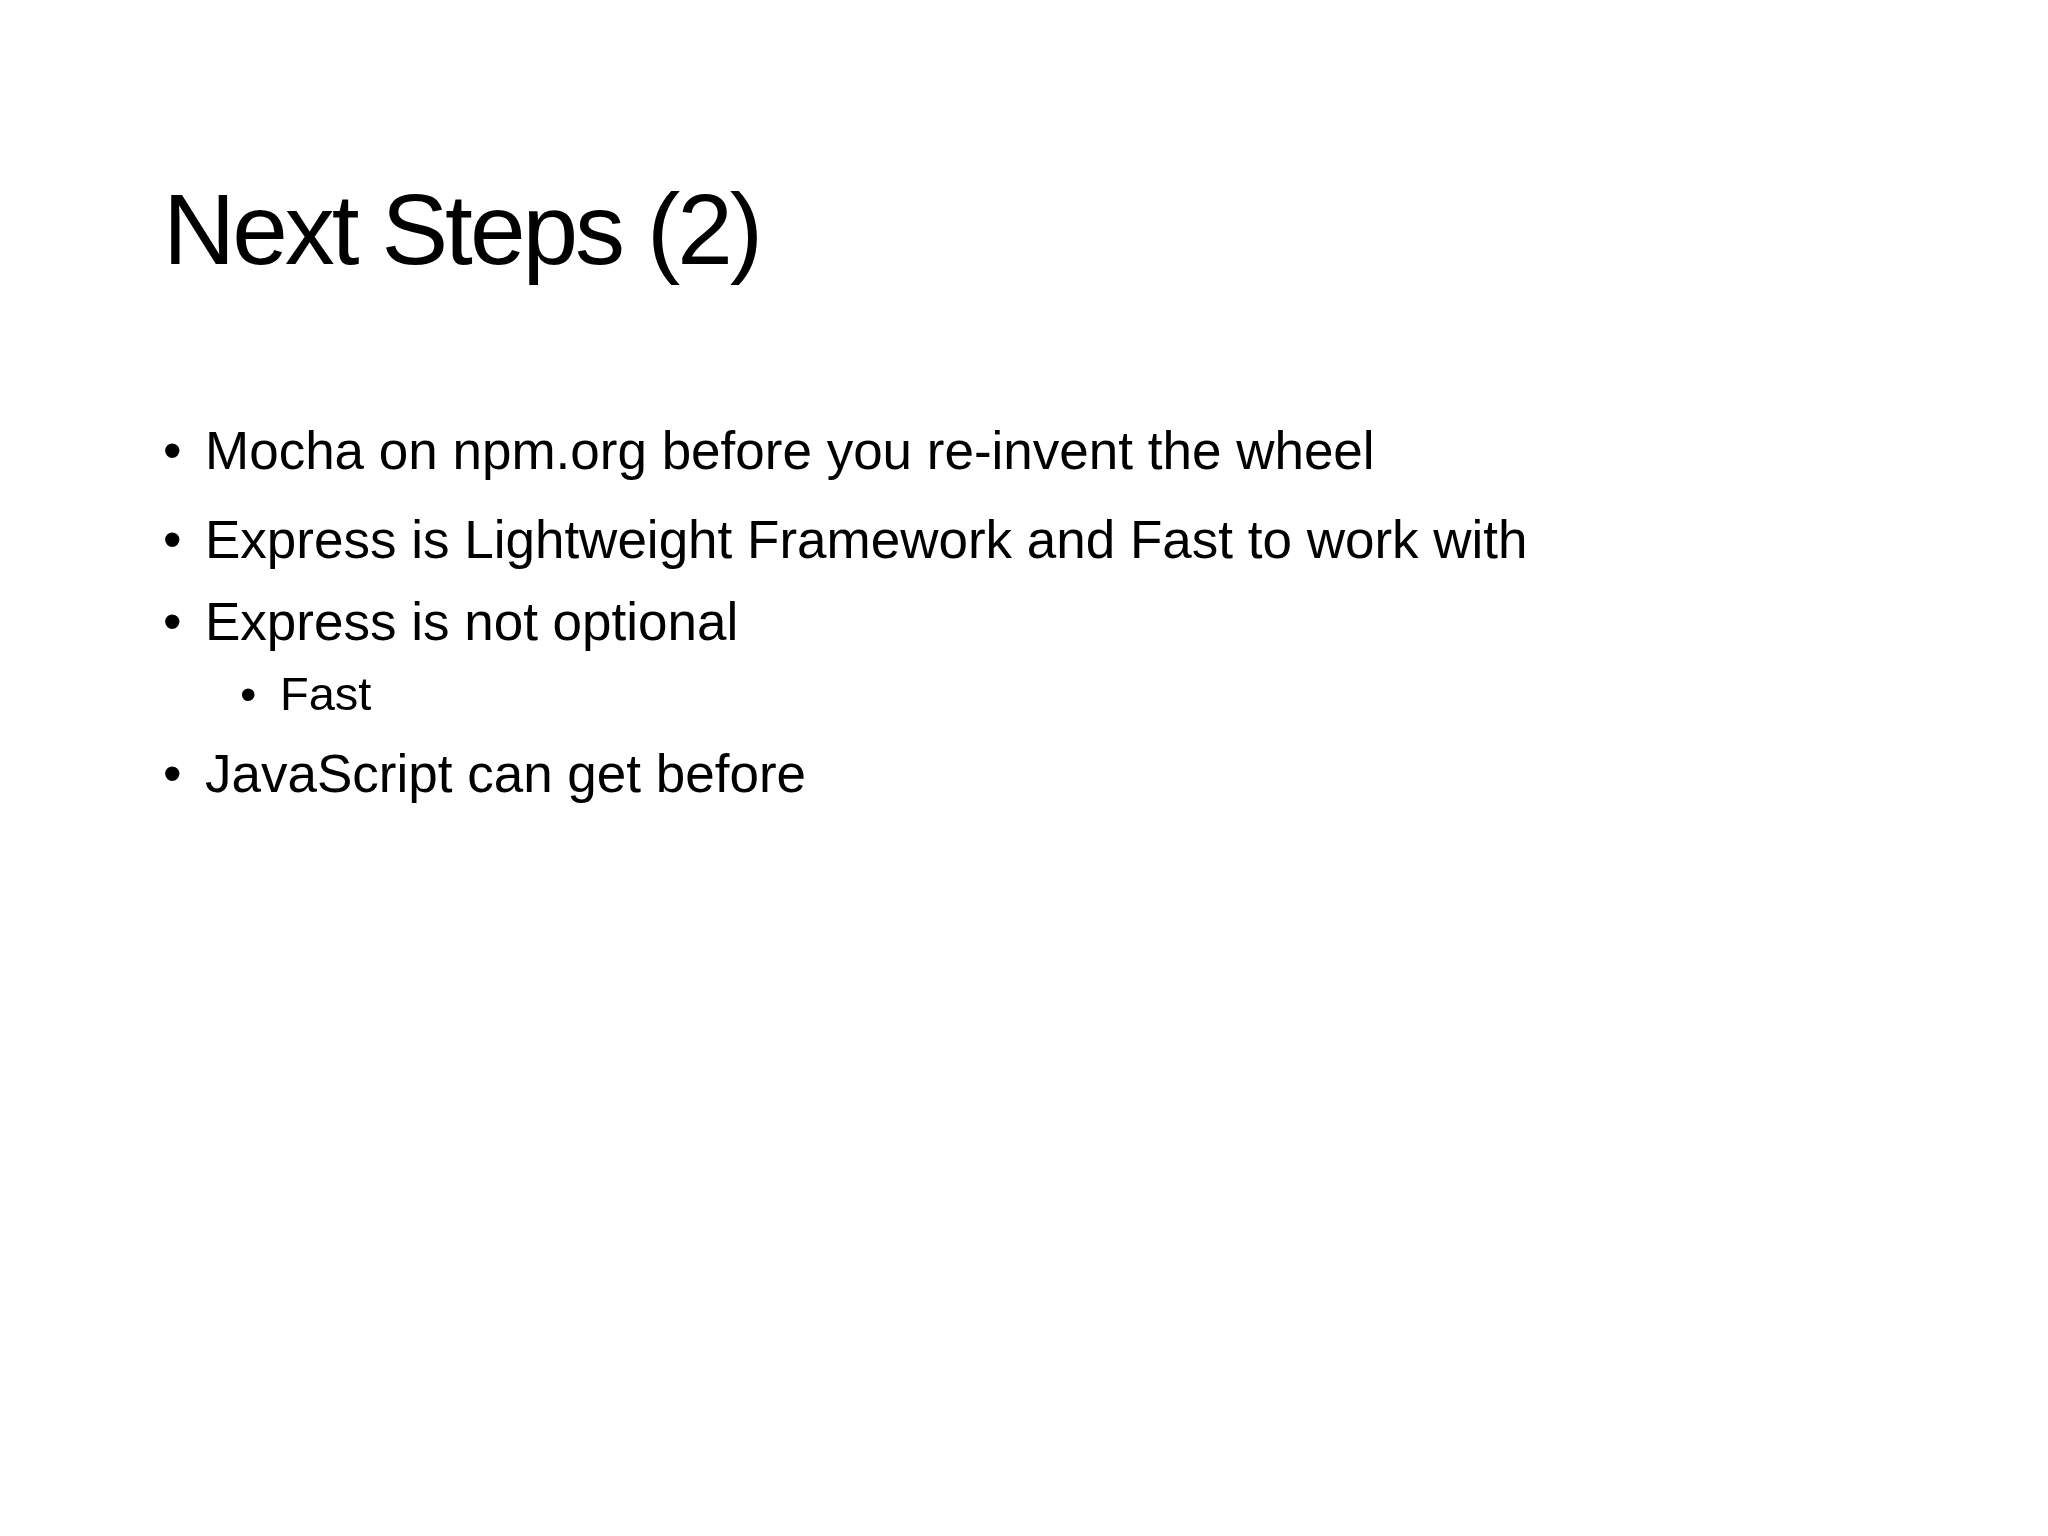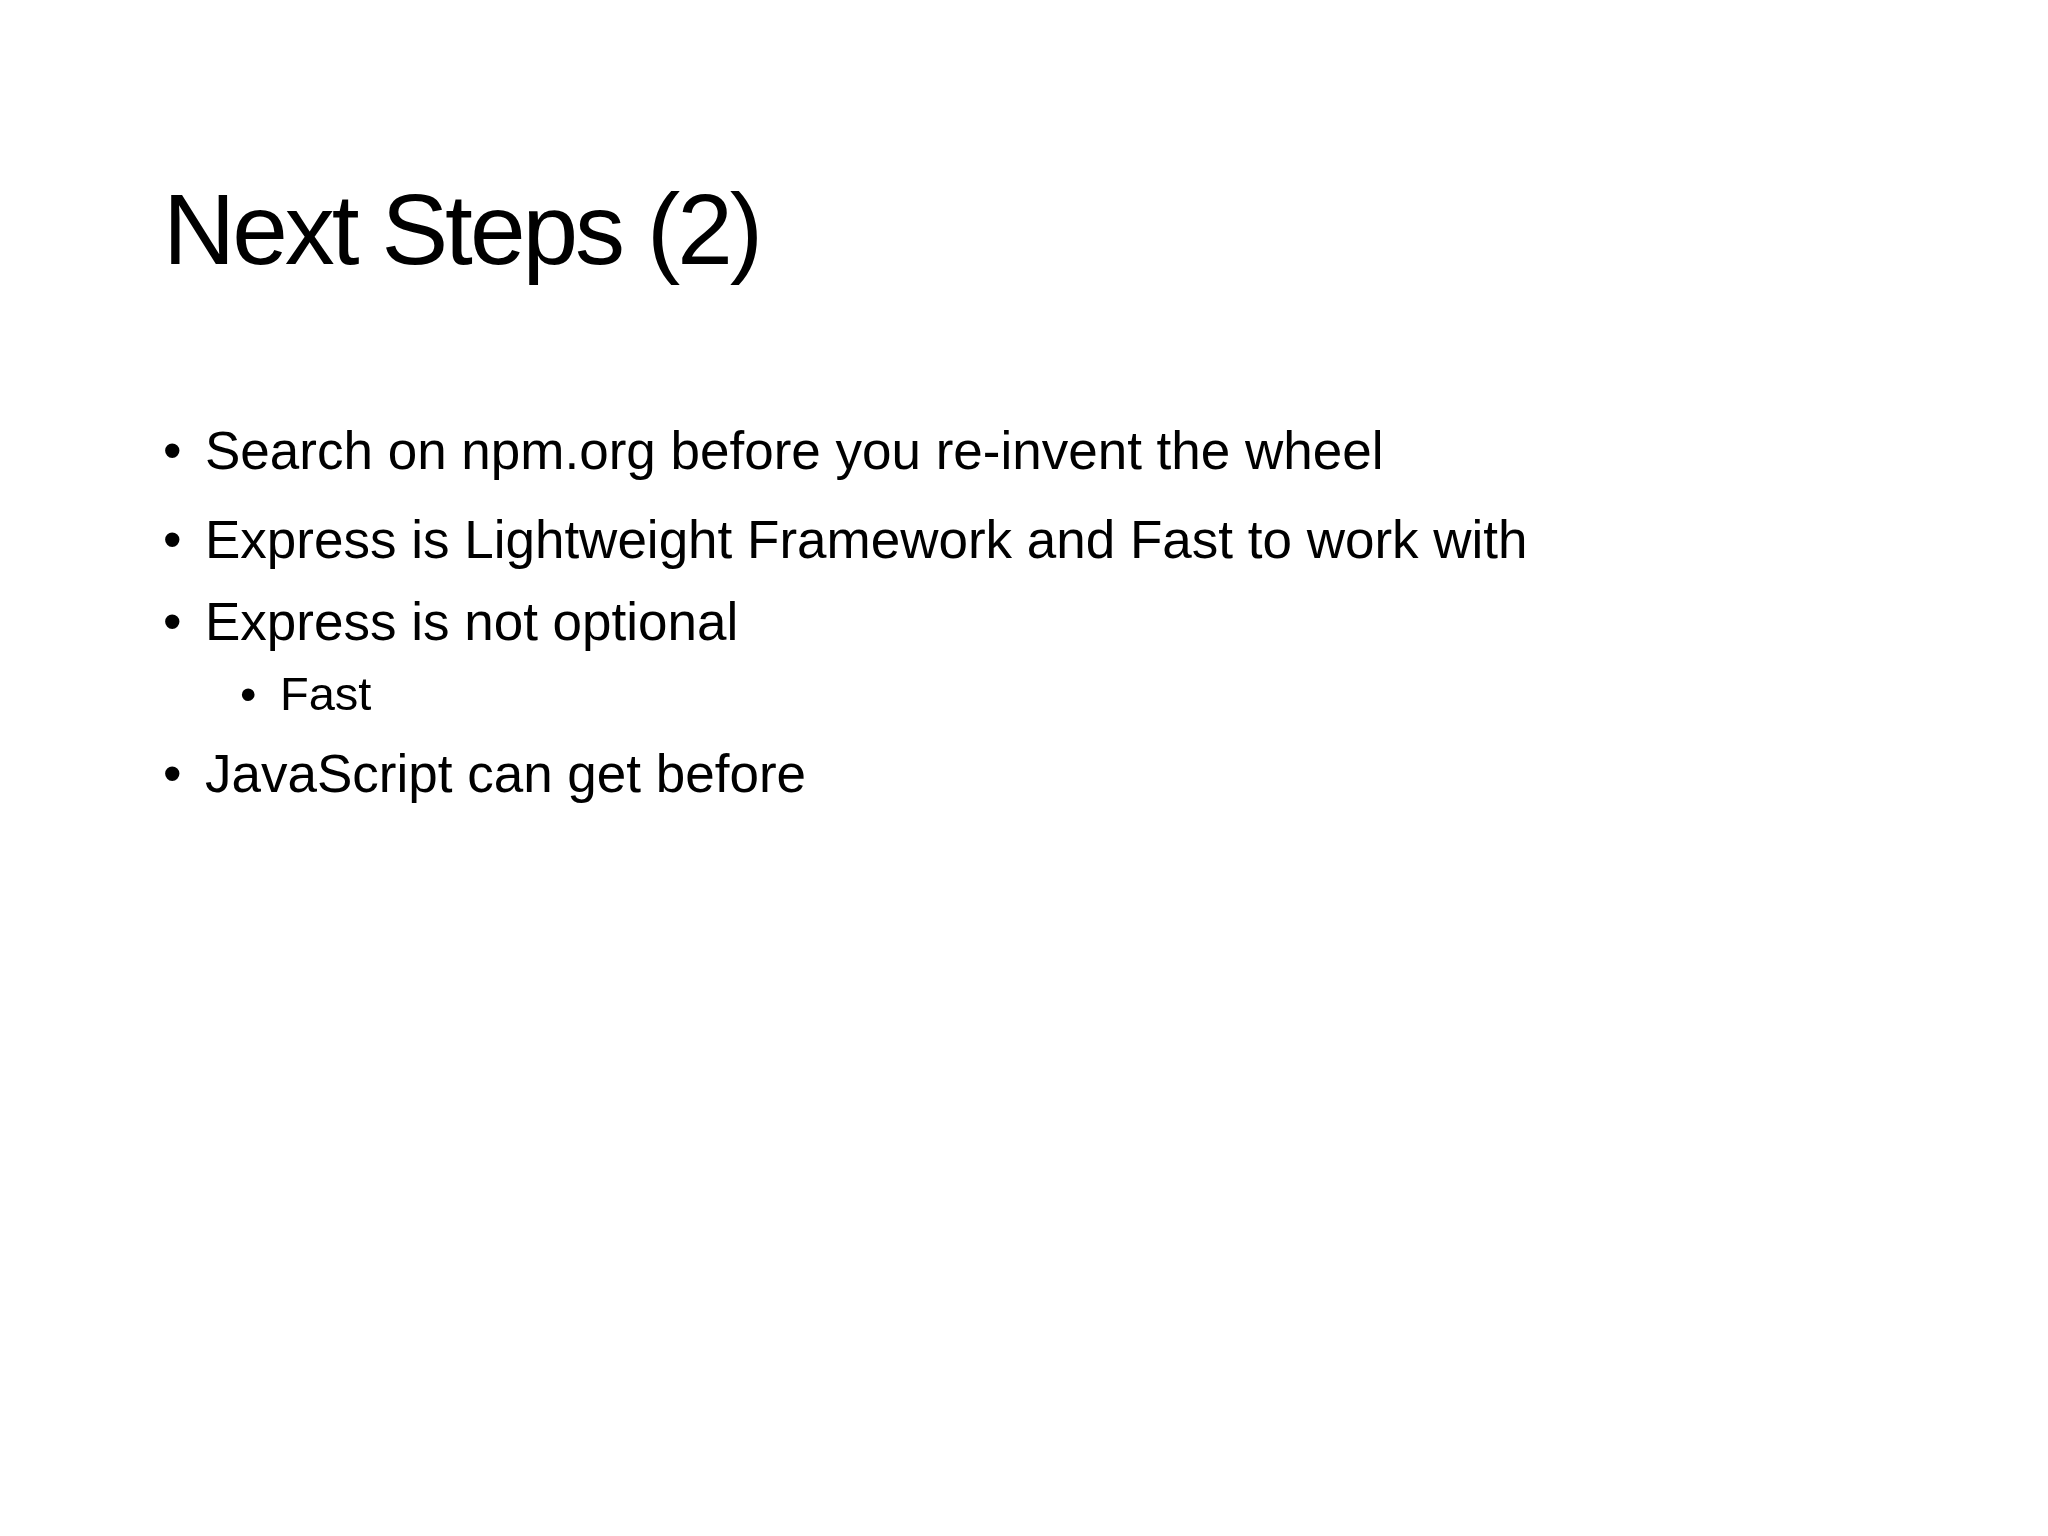--- a/index.html
+++ b/index.html
@@ -64,21 +64,21 @@
 </style>
 </head>
 <body>
 
 <div class="slide">
 
   <h1 class="slide-title">Next Steps (2)</h1>
 
   <div class="bullet-line l1 pos-0">
     <span class="dot">•</span>
-    <span class="txt">Search on npm.org before you re-invent the wheel</span>
+    <span class="txt">Mocha on npm.org before you re-invent the wheel</span>
   </div>
 
   <div class="bullet-line l1 pos-1">
     <span class="dot">•</span>
     <span class="txt">Express is Lightweight Framework and Fast to work with</span>
   </div>
 
   <div class="bullet-line l1 pos-2">
     <span class="dot">•</span>
     <span class="txt">Express is not optional</span>

